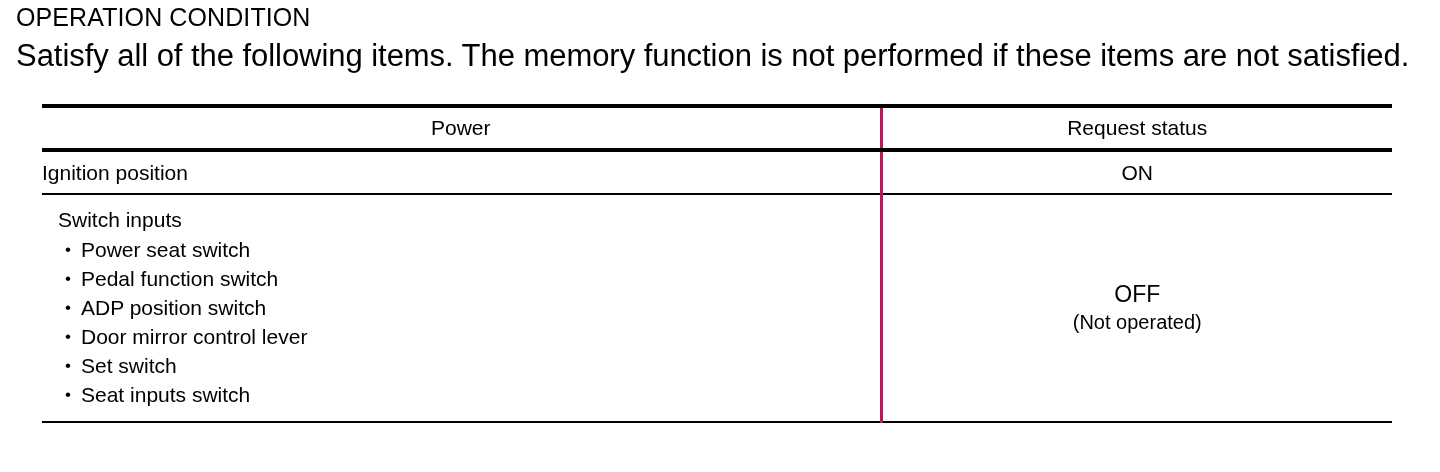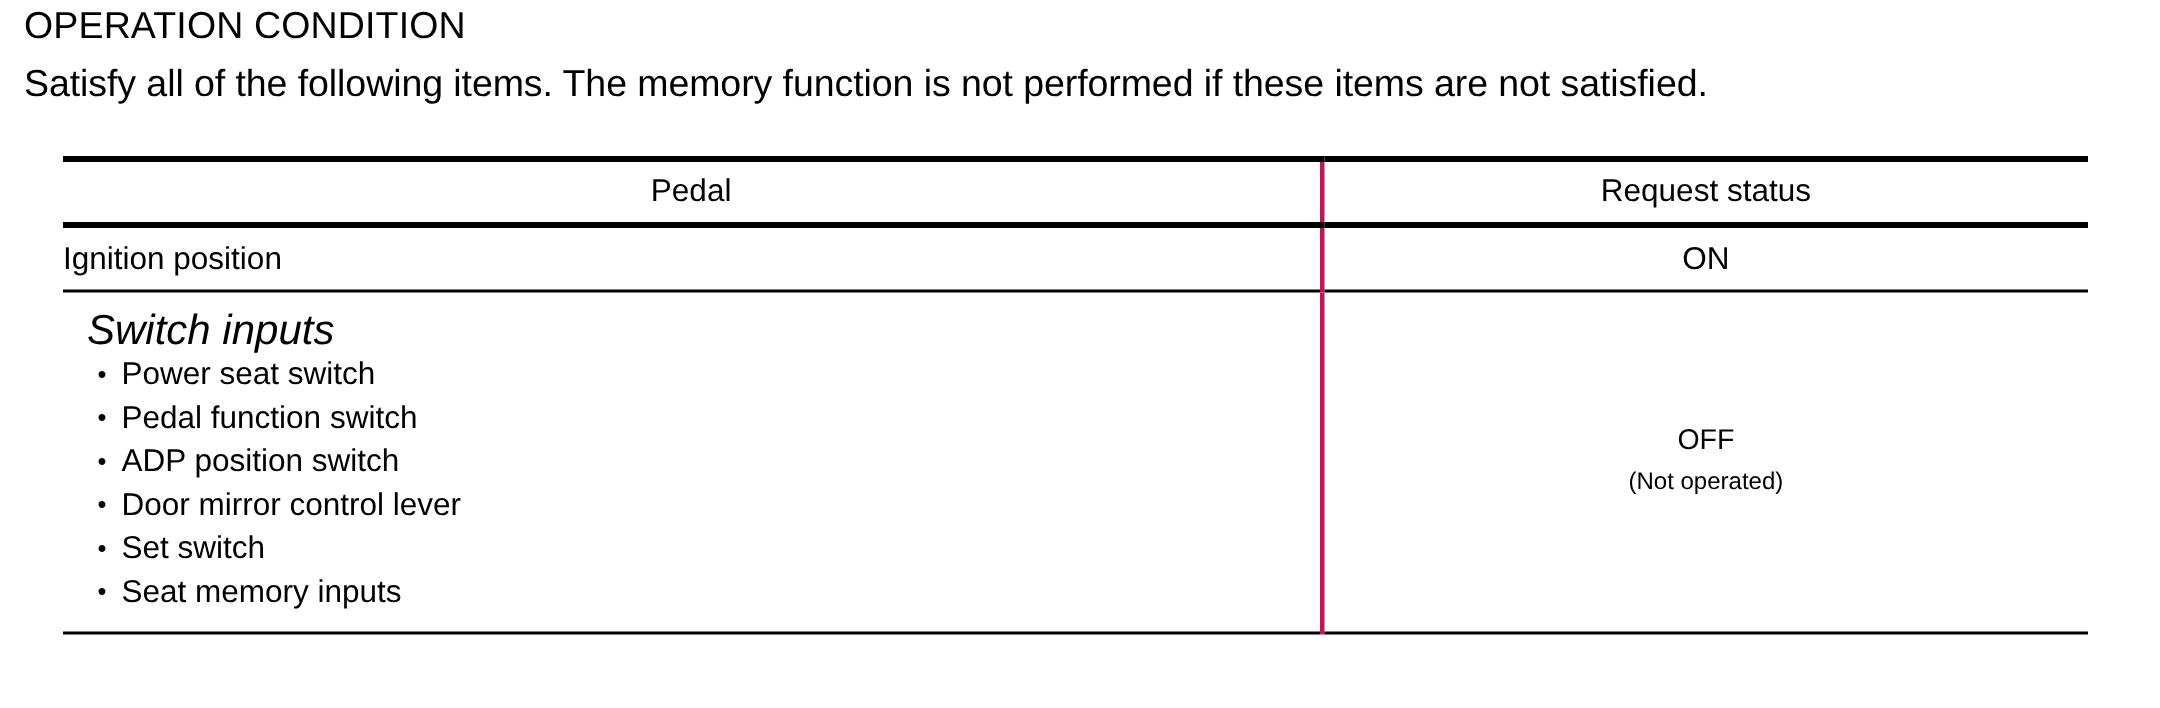--- a/index.html
+++ b/index.html
@@ -28,21 +28,21 @@
     top: 2px;
     font-size: 25px;
     line-height: 30px;
     letter-spacing: 0.1px;
     white-space: nowrap;
   }
   .doc-subtitle {
     position: absolute;
     left: 16px;
     top: 42px;
-    font-size: 25px;
+    font-size: 31px;
     line-height: 28px;
     letter-spacing: -0.05px;
     white-space: nowrap;
   }
 
   
   .table-wrap {
     position: absolute;
     left: 42px;
     top: 104px;
@@ -89,24 +89,23 @@
     text-align: center;
   }
 
   .row-short { height: 44px; }
 
   
   .sw-block {
     padding: 10px 0 12px 16px;
   }
   .sw-title {
-    font-size: 28px;
+    font-size: 21px;
     line-height: 29px;
     margin-bottom: 1px;
-    font-style: italic;
   }
   ul.sw-list {
     list-style: none;
     margin: 0;
     padding: 0;
   }
   ul.sw-list li {
     position: relative;
     padding-left: 23px;
     font-size: 21px;
@@ -120,47 +119,47 @@
     font-size: 17px;
     line-height: 29px;
   }
 
   .status-stack {
     display: block;
     text-align: center;
   }
   .status-stack .s-main {
     display: block;
-    font-size: 19px;
+    font-size: 23px;
     line-height: 28px;
   }
   .status-stack .s-sub {
     display: block;
-    font-size: 16px;
+    font-size: 20px;
     line-height: 28px;
   }
 </style>
 </head>
 <body>
 
 <div class="page">
 
   <div class="doc-title">OPERATION CONDITION</div>
 
   <div class="doc-subtitle">Satisfy all of the following items. The memory function is not performed if these items are not satisfied.</div>
 
   <div class="table-wrap">
     <table class="cond-table">
       <colgroup>
         <col class="col-item">
         <col class="col-status">
       </colgroup>
       <thead>
         <tr>
-          <th class="hdr-cell rule-thick-top rule-thick-bot">Pedal</th>
+          <th class="hdr-cell rule-thick-top rule-thick-bot">Power</th>
           <th class="hdr-cell rule-thick-top rule-thick-bot vdiv">Request status</th>
         </tr>
       </thead>
       <tbody>
 
         <tr class="row-short">
           <td class="item-cell rule-thin-bot">Ignition position</td>
           <td class="status-cell rule-thin-bot vdiv">ON</td>
         </tr>
 
@@ -184,21 +183,21 @@
                 <li>
                   <span class="bullet">•</span>
                   <span>Door mirror control lever</span>
                 </li>
                 <li>
                   <span class="bullet">•</span>
                   <span>Set switch</span>
                 </li>
                 <li>
                   <span class="bullet">•</span>
-                  <span>Seat memory inputs</span>
+                  <span>Seat inputs switch</span>
                 </li>
               </ul>
             </div>
           </td>
           <td class="status-cell rule-thin-bot vdiv">
             <span class="status-stack">
               <span class="s-main">OFF</span>
               <span class="s-sub">(Not operated)</span>
             </span>
           </td>

